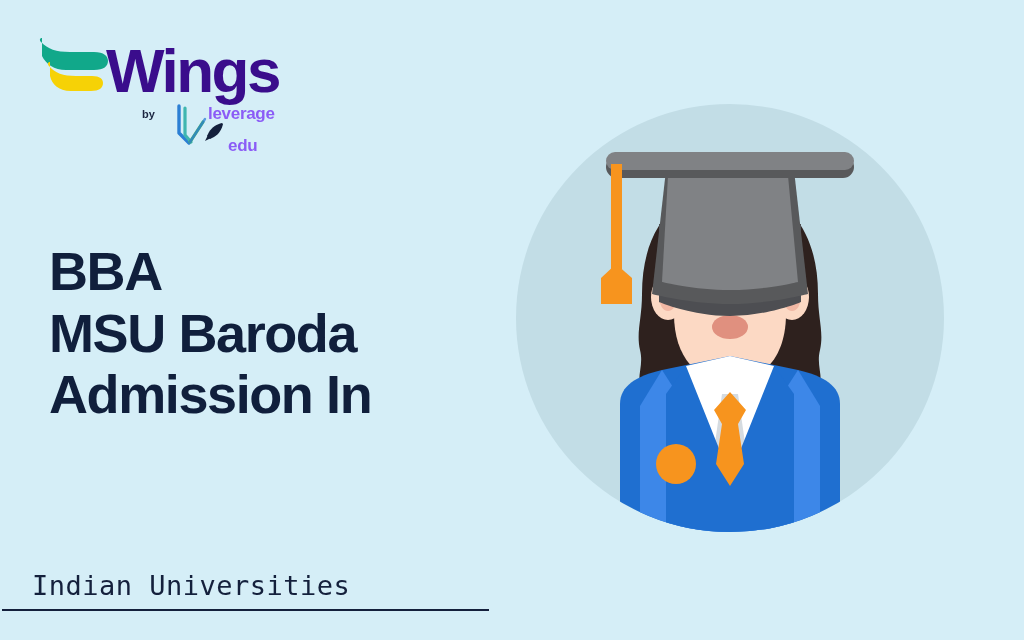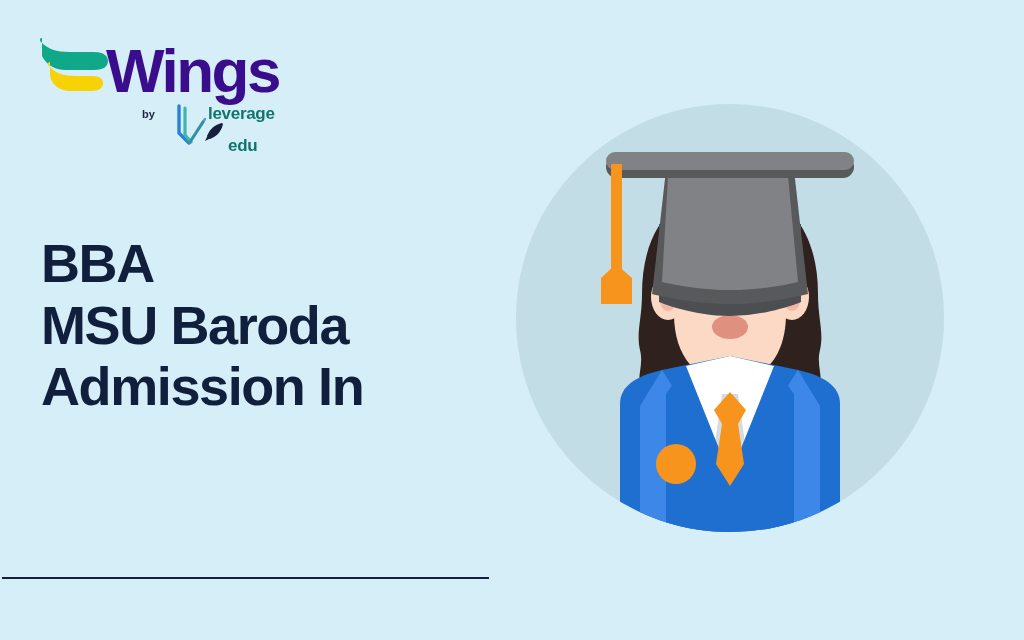--- a/index.html
+++ b/index.html
@@ -63,21 +63,21 @@
     top: 76px;
     width: 34px;
     height: 44px;
   }
   #leverage-word {
     position: absolute;
     left: 172px;
     top: 79px;
     font-size: 17px;
     font-weight: 700;
-    color: #0f766e;
+    color: #8b5cf6;
     line-height: 1.02;
     letter-spacing: -0.3px;
   }
   #leverage-word .edu-line {
     display: block;
     padding-left: 20px;
     margin-top: 15px;
   }
   #rocket-mark {
     position: absolute;
@@ -86,21 +86,21 @@
     width: 22px;
     height: 22px;
   }
 
   
   #headline {
     position: absolute;
     left: 33px;
     top: 225px;
     width: 450px;
-    margin: 8px;
+    margin: 16px;
     font-size: 54px;
     line-height: 1.14;
     font-weight: 700;
     letter-spacing: -1.4px;
     color: #101f3c;
     font-family: "Liberation Sans", sans-serif;
   }
   #headline .hl-line {
     display: block;
     white-space: nowrap;
@@ -173,20 +173,21 @@
     </svg>
   </div>
 
   <h1 id="headline">
     <span class="hl-line">BBA</span>
     <span class="hl-line">MSU Baroda</span>
     <span class="hl-line">Admission In</span>
   </h1>
 
   <div id="footer-block">
+    <span id="category-label">Indian Universities</span>
     <div id="category-rule"></div>
   </div>
 
   <svg id="illustration" viewBox="0 0 428 428">
 
     <circle cx="214" cy="214" r="214" fill="#c2dde6"></circle>
 
     <defs>
       <clipPath id="circleClip">
         <circle cx="214" cy="214" r="214"></circle>

